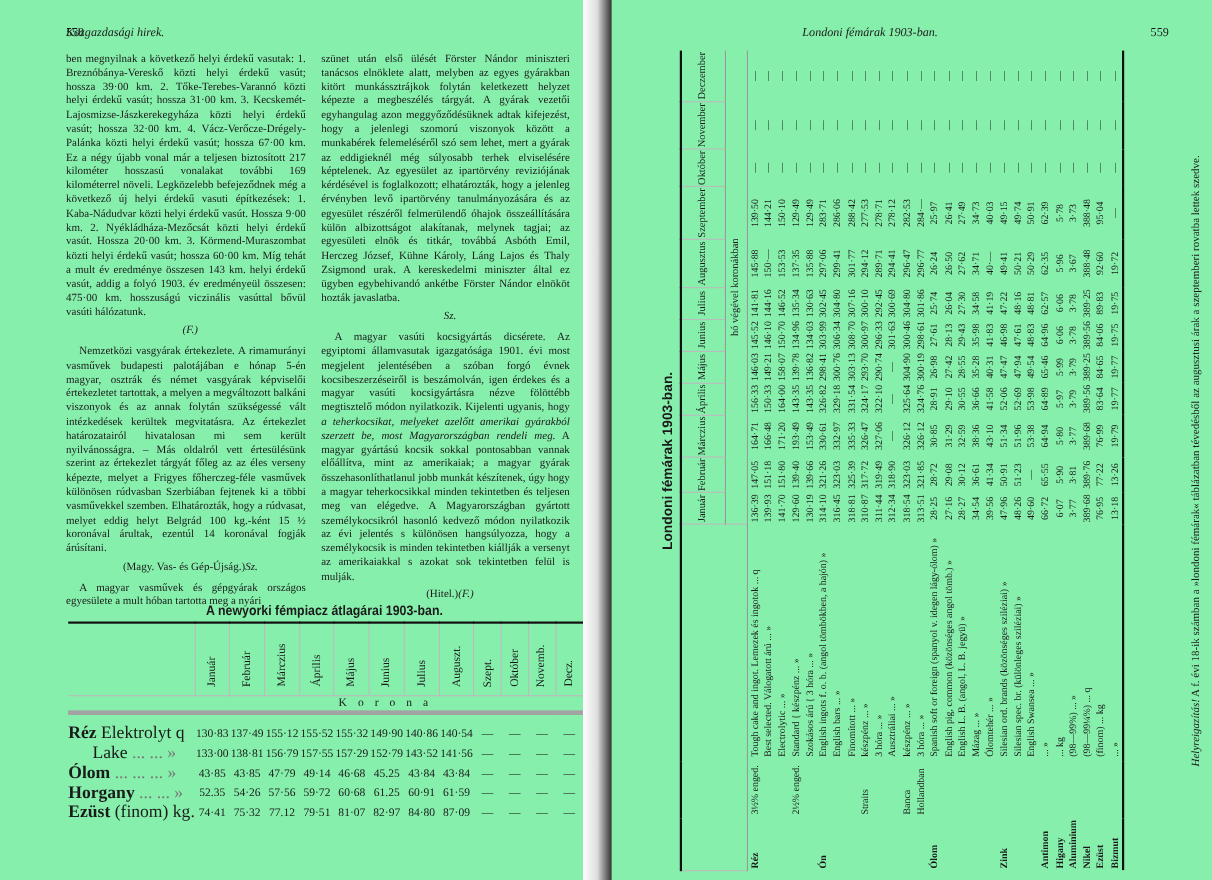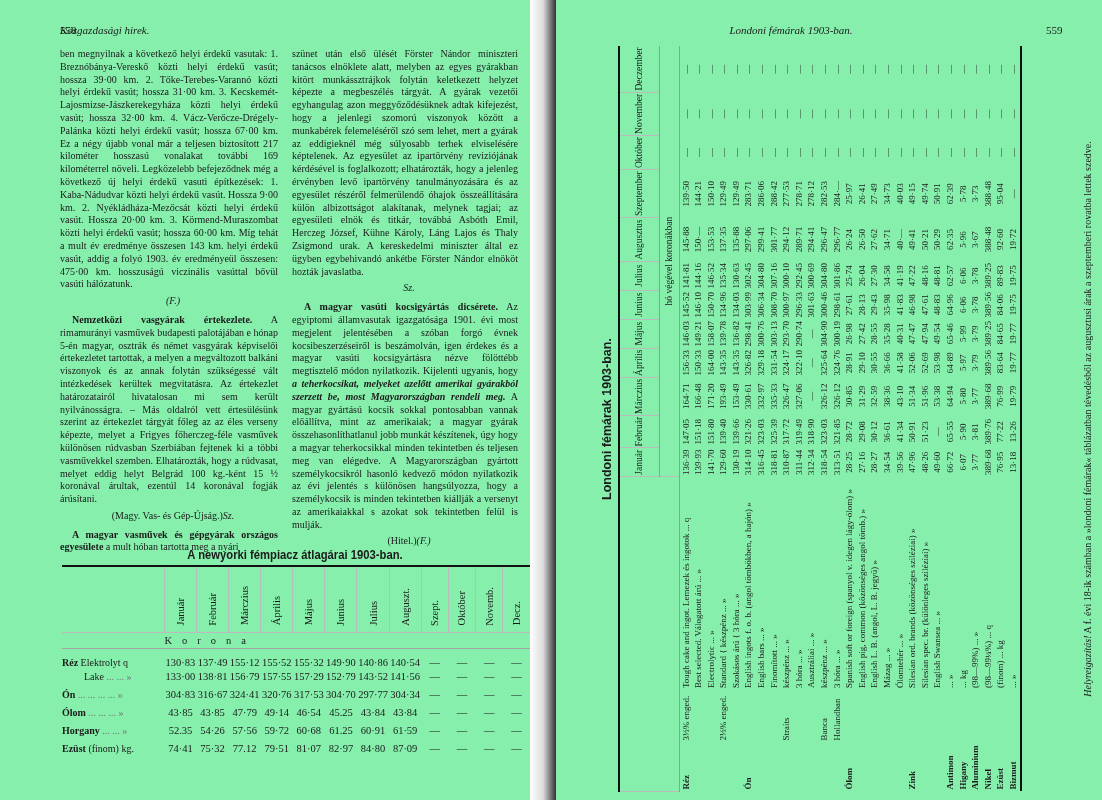--- a/index.html
+++ b/index.html
@@ -7,31 +7,31 @@
 body{position:relative;font-family:"Liberation Serif","DejaVu Serif",serif;color:#1a1a1a}
 .page{position:absolute;top:0;height:800px;background:#86efac;overflow:hidden}
 #left{left:0;width:556px}
 #right{left:556px;width:598px}
 .spine{position:absolute;top:0;left:530px;width:52px;height:800px;background:linear-gradient(90deg,#fff 0,#ddd 25%,#333 50%,#111 60%,#777 80%,#fff 100%)}
 .rhead{position:absolute;top:24px;font-size:11px}
 .rhead .num{position:absolute}
 .col{position:absolute;font-size:10px;line-height:12.8px;text-align:justify}
 .col p{text-indent:12px;margin-bottom:4px}
 .col p.noind{text-indent:0}
-.col b{font-weight:bold}
+.col b{font-weight:normal}
 .src{display:flex;justify-content:center;padding:0 4px 0 12px;margin-bottom:6px}
 .ny-title{position:absolute;top:548px;left:60px;width:470px;text-align:center;font-weight:bold;font-size:12.5px;font-family:"Liberation Sans",sans-serif;transform:scaleX(.9)}
 table.ny{position:absolute;top:565px;left:62px;width:468px;border-collapse:collapse;font-size:10.5px}
 table.ny thead tr.hdr{border-top:2px solid #111}
 table.ny th.m{height:66px;vertical-align:bottom;padding:0;width:33px;border-left:1px solid #bbb;font-weight:normal}
 table.ny th.m span{display:inline-block;writing-mode:vertical-rl;transform:rotate(180deg);white-space:nowrap;padding:4px 0}
 table.ny th.blank{width:114px}
-table.ny tr.korona td{letter-spacing:10px;border-top:1px solid #bbb;border-bottom:1px solid #a3a3a3;height:16px}
+table.ny tr.korona td{text-align:center;letter-spacing:10px;border-top:1px solid #bbb;border-bottom:4px solid #a3a3a3;height:16px}
 table.ny tbody td{height:18px;text-align:center;white-space:nowrap}
-table.ny tbody td.lbl{text-align:left;font-size:10px}
+table.ny tbody td.lbl{text-align:left;font-size:16px}
 table.ny tbody td.lbl .dots{color:#777}
 table.ny tbody tr:first-child td{padding-top:8px}
 
 .rt{position:absolute;top:24px;font-size:11px}
 .rot-wrap{position:absolute;left:40px;top:46px;width:480px;height:746px}
 .rot{position:absolute;left:0;top:0;width:746px;height:480px;transform-origin:0 0;transform:translate(0,746px) rotate(-90deg)}
 .rot-title{position:absolute;left:0;top:0;width:746px;text-align:center;font-weight:bold;font-size:12.5px;font-family:"Liberation Sans",sans-serif;height:22px;line-height:22px}
 table.lt{position:absolute;left:0;top:22px;width:746px;border-collapse:collapse;font-size:9px;border-top:2px solid #111;border-bottom:2px solid #111}
 table.lt th{font-weight:normal;font-size:9.5px;height:40px;border-left:1px solid #bbb;border-bottom:1px solid #999;white-space:nowrap}
 table.lt th.unit{font-size:9.5px;height:20px;border-bottom:1px solid #999}
@@ -125,41 +125,26 @@
           <td>157·29</td>
           <td>152·79</td>
           <td>143·52</td>
           <td>141·56</td>
           <td>—</td>
           <td>—</td>
           <td>—</td>
           <td>—</td>
         </tr>
         <tr>
-          <td class="lbl"><b>Ón</b><span class="dots"> ... ... ... ... »</span></td>
-          <td>304·83</td>
-          <td>316·67</td>
-          <td>324·41</td>
-          <td>320·76</td>
-          <td>317·53</td>
-          <td>304·70</td>
-          <td>297·77</td>
-          <td>304·34</td>
-          <td>—</td>
-          <td>—</td>
-          <td>—</td>
-          <td>—</td>
-        </tr>
-        <tr>
           <td class="lbl"><b>Ólom</b><span class="dots"> ... ... ... »</span></td>
           <td>43·85</td>
           <td>43·85</td>
           <td>47·79</td>
           <td>49·14</td>
-          <td>46·54</td>
+          <td>46·68</td>
           <td>45.25</td>
           <td>43·84</td>
           <td>43·84</td>
           <td>—</td>
           <td>—</td>
           <td>—</td>
           <td>—</td>
         </tr>
         <tr>
           <td class="lbl"><b>Horgany</b><span class="dots"> ... ... »</span></td>

